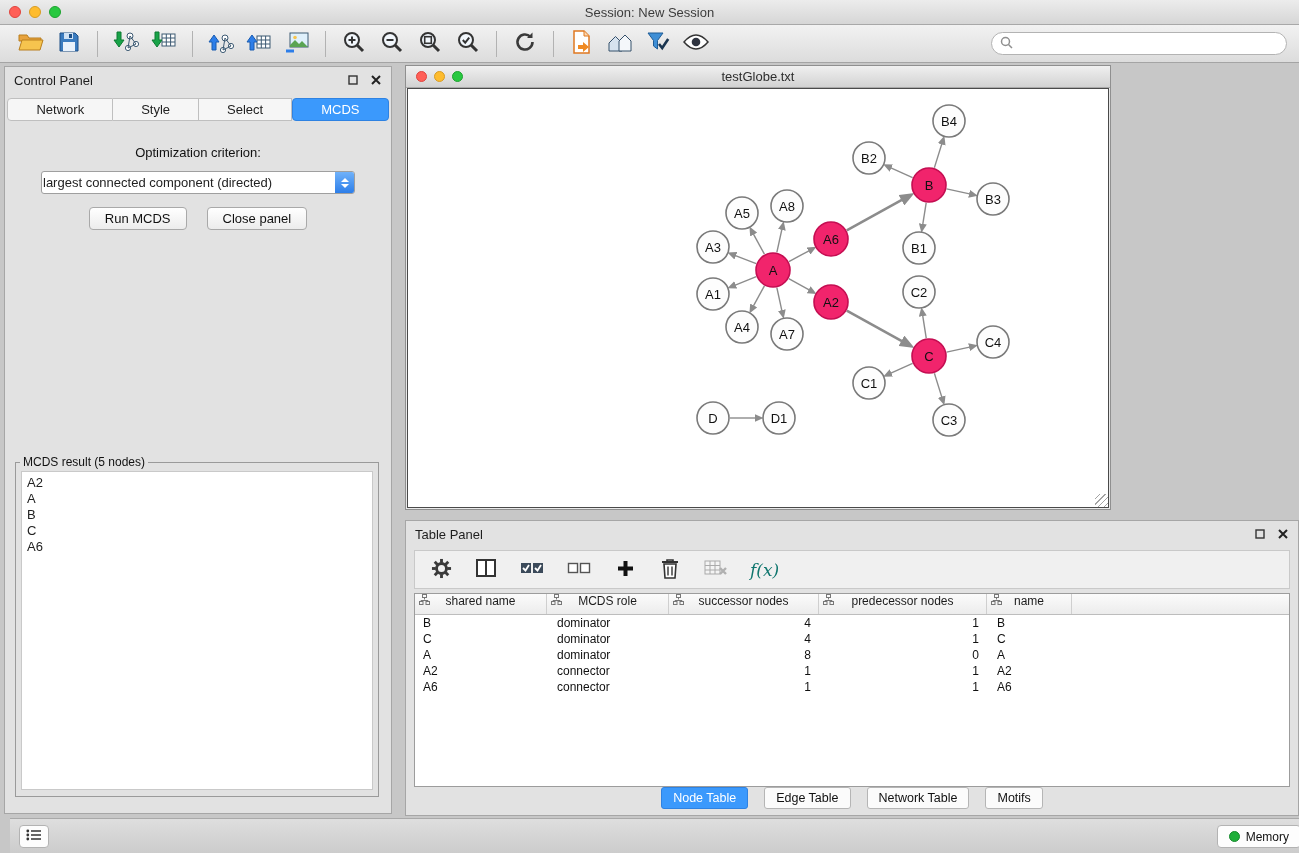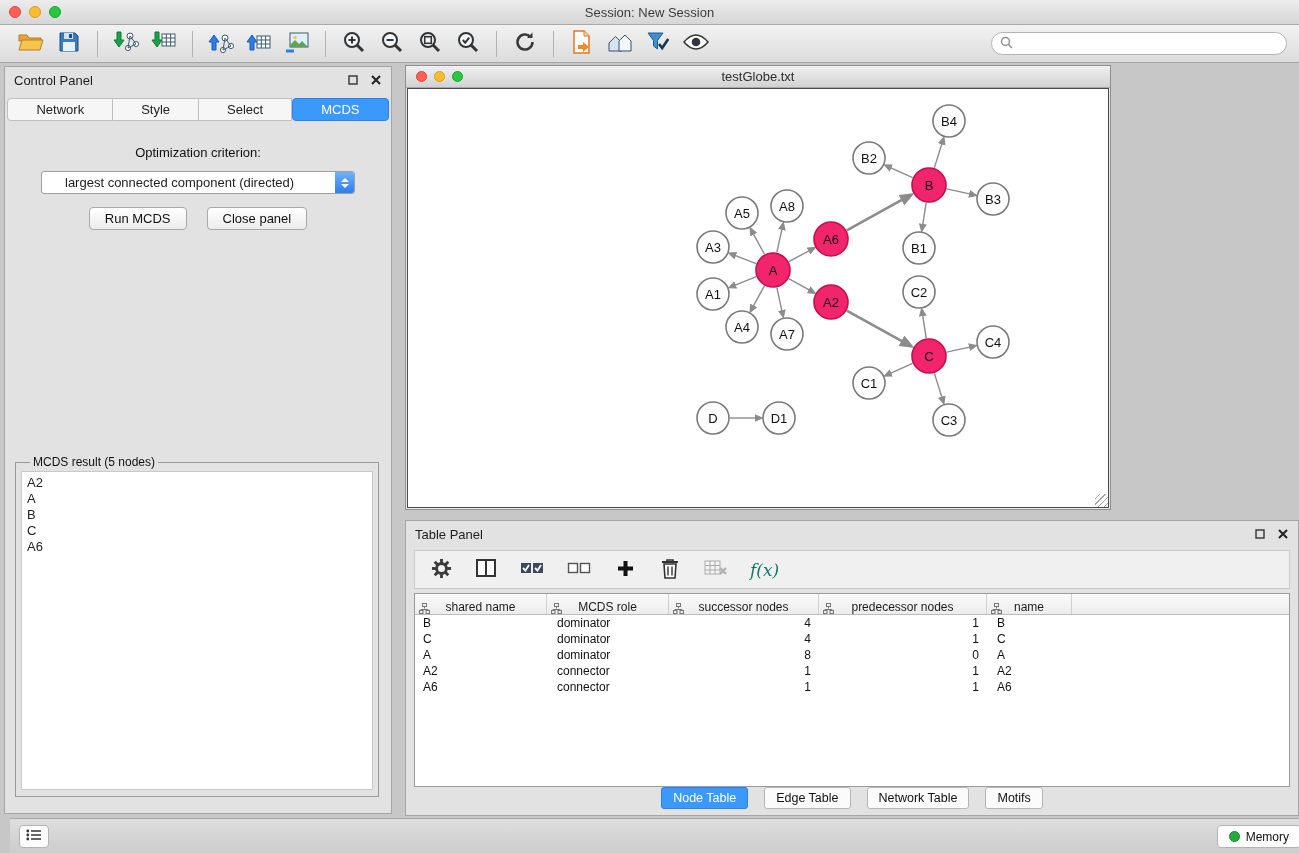--- a/index.html
+++ b/index.html
@@ -40,32 +40,32 @@
   .ph-spacer { flex:1; }
   .ph-btn { width:13px; height:13px; display:flex; align-items:center; justify-content:center; }
   .cp-tabs { display:flex; justify-content:center; margin-top:5px; }
   .cp-tab { padding:3px 28px; font-size:13px; background:#f6f6f6; border:1px solid #bfbfbf; border-left:none; color:#222; }
   .cp-tab:first-child { border-left:1px solid #bfbfbf; border-radius:4px 0 0 4px; }
   .cp-tab:last-child { border-radius:0 4px 4px 0; }
   .cp-tab.active { background:#3b99fc; color:#fff; border:1px solid #2e82e2; border-radius:4px; }
   .cp-opt-label { text-align:center; margin-top:24px; font-size:13px; color:#111; }
   .dropdown { margin:11px auto 0; width:314px; height:23px; background:#fff;
     border:1px solid #9f9f9f; border-radius:3px; position:relative; display:flex; align-items:center; }
-  .dd-text { padding-left:23px; font-size:13px; white-space:nowrap; }
+  .dd-text { padding-left:1px; font-size:13px; white-space:nowrap; }
   .dd-stepper { position:absolute; right:0; top:0; width:19px; height:21px;
     background:linear-gradient(#70b2fa,#2d7ee9); border-radius:0 2px 2px 0;
     display:flex; flex-direction:column; align-items:center; justify-content:center; gap:2px; }
   .dd-stepper .up { width:0; height:0; border-left:4px solid transparent; border-right:4px solid transparent; border-bottom:4px solid #fff; }
   .dd-stepper .dn { width:0; height:0; border-left:4px solid transparent; border-right:4px solid transparent; border-top:4px solid #fff; }
   .cp-buttons { display:flex; justify-content:center; gap:20px; margin-top:13px; }
   .btn { font-size:13px; padding:3px 15px; background:linear-gradient(#ffffff,#ececec);
     border:1px solid #a9a9a9; border-radius:4px; color:#111; }
   .result-group { position:absolute; left:10px; top:388px; width:364px; height:342px;
     border:1px solid #9a9a9a; min-width:0; }
-  .result-group legend { font-size:12px; margin-left:14px; padding:0 3px; color:#111; }
+  .result-group legend { font-size:12px; margin-left:4px; padding:0 3px; color:#111; }
   .result-list { position:absolute; left:5px; right:5px; top:2px; bottom:6px;
     background:#fff; border:1px solid #c9c9c9; font-size:13px; padding:3px 5px; overflow:hidden; }
   .result-item { height:16px; line-height:16px; }
 
   
   .net-window { position:absolute; left:405px; top:2px; width:706px; height:445px;
     background:#e9e9e9; border:1px solid #8f8f8f; }
   .nw-titlebar { height:22px; background:linear-gradient(#f0f0f0,#d2d2d2); border-bottom:1px solid #a9a9a9;
     position:relative; display:flex; align-items:center; justify-content:center; }
   .nw-lights { position:absolute; left:10px; top:5px; display:flex; gap:7px; }
@@ -79,21 +79,21 @@
   
   .table-panel { position:absolute; left:405px; top:457px; width:894px; height:296px;
     background:#e2e2e2; border:1px solid #a6a6a6; }
   .tp-toolbar { position:absolute; left:8px; right:8px; top:29px; height:39px;
     background:#f0f0f0; border:1px solid #c9c9c9; display:flex; align-items:center;
     padding:0 14px; gap:21px; }
   .fx { font-family:"DejaVu Serif",serif; font-style:italic; font-size:17px; color:#0f766e; }
   .tp-table { position:absolute; left:8px; right:8px; top:72px; height:194px;
     background:#fff; border:1px solid #9c9c9c; overflow:hidden; font-size:12px; }
   .t-head { display:flex; height:21px; background:linear-gradient(#fbfbfb,#ececec); border-bottom:1px solid #bdbdbd; }
-  .th { position:relative; border-right:1px solid #cfcfcf; display:flex; align-items:flex-end;
+  .th { position:relative; border-right:1px solid #cfcfcf; display:flex; align-items:flex-start;
     justify-content:center; font-size:12px; color:#1c1c1c; }
   .th svg { position:absolute; left:4px; }
   .col0 { width:132px; } .col1 { width:122px; } .col2 { width:150px; } .col3 { width:168px; } .col4 { width:85px; }
   .t-body .tr { display:flex; height:16px; line-height:16px; }
   .td { overflow:hidden; white-space:nowrap; color:#111; }
   .td.col0 { padding-left:8px; } .td.col1 { padding-left:10px; }
   .td.num { text-align:right; padding-right:8px; } .td.col4 { padding-left:10px; }
   .tp-tabs { position:absolute; left:0; right:0; bottom:6px; display:flex; justify-content:center; gap:16px; }
   .tp-tab { font-size:12.5px; padding:3px 11px; background:#fbfbfb; border:1px solid #b5b5b5; border-radius:3px; color:#111; }
   .tp-tab.active { background:#3b99fc; color:#fff; border-color:#2e82e2; }

